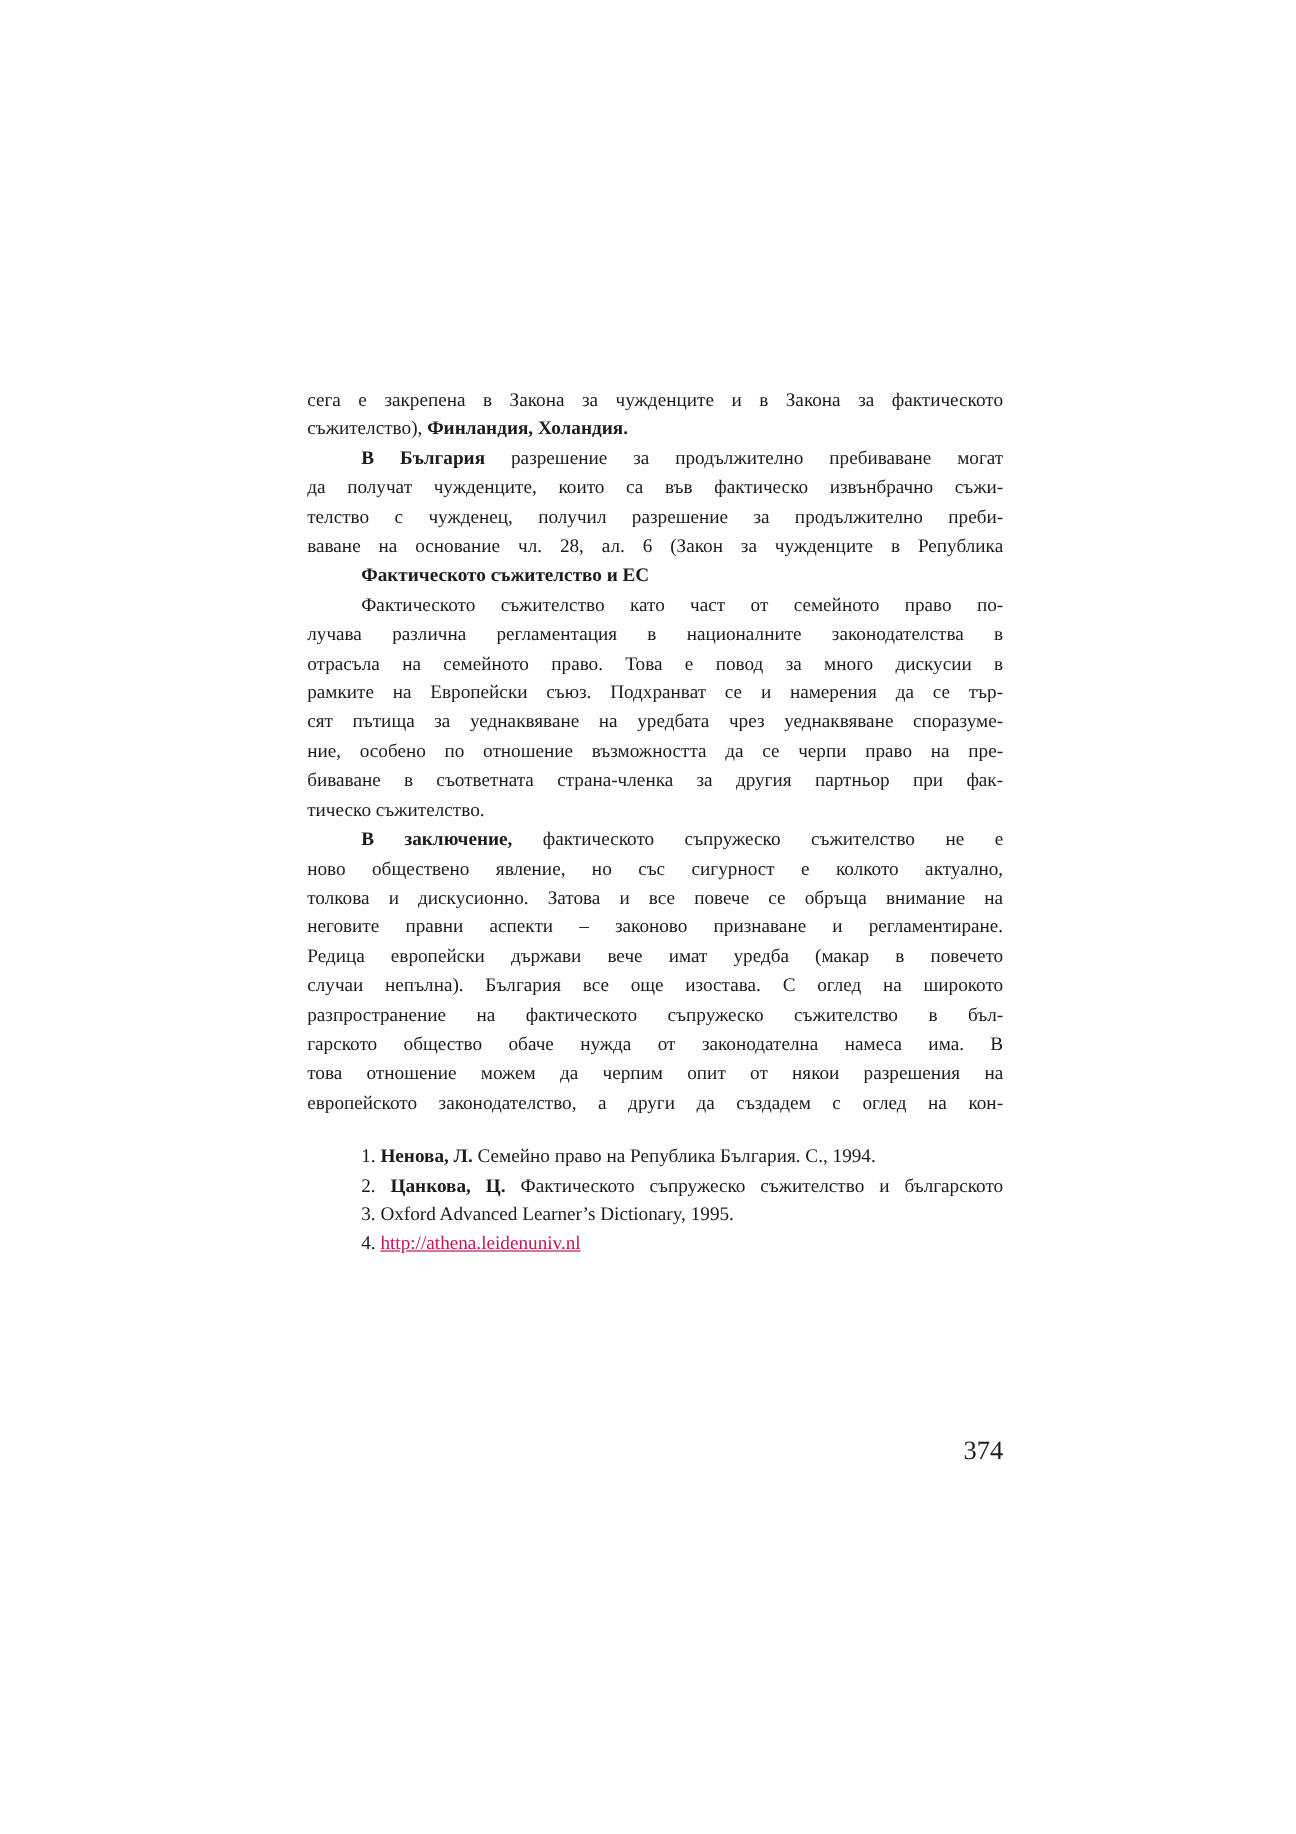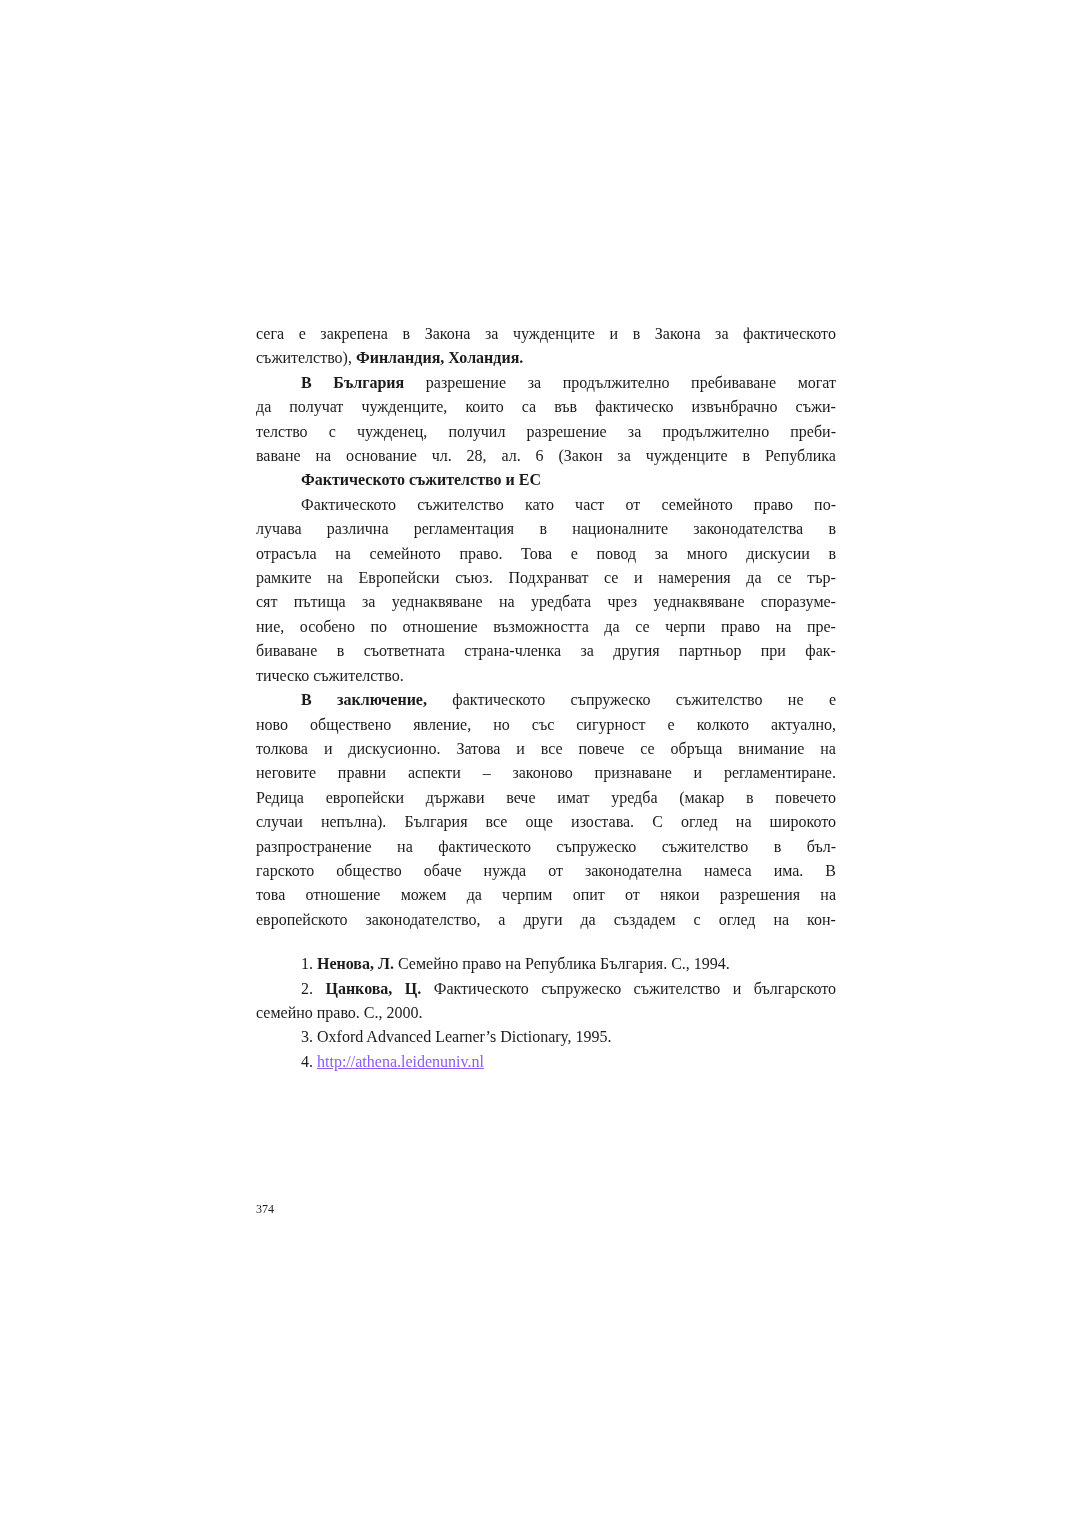--- a/index.html
+++ b/index.html
@@ -32,22 +32,22 @@
     white-space: nowrap;
   }
   .line.ind { padding-left: 45px; }
   .line b, .line .b { font-weight: bold; }
   a.ref-link { text-decoration: underline; }
   .page-number {
     position: absolute;
     left: 256px;
     top: 1197px;
     width: 580px;
-    text-align: left;
-    font-size: 12px;
+    text-align: right;
+    font-size: 22px;
     line-height: 24.4px;
   }
 </style>
 </head>
 <body>
 
 <div>
   <div id="text-column">
       <div class="block">
         <div class="line j">
@@ -315,19 +315,18 @@
         <div class="line j ind">
           <span>2.</span>
           <b>Цанкова,</b>
           <b>Ц.</b>
           <span>Фактическото</span>
           <span>съпружеско</span>
           <span>съжителство</span>
           <span>и</span>
           <span>българското</span>
         </div>
-        <div class="line"><span>семейно право. С., 2000.</span></div>
         <div class="line ind"><span>3. Oxford Advanced Learner’s Dictionary, 1995.</span></div>
-        <div class="line ind"><span>4. </span><a class="ref-link" href="#" style="color: #8b5cf6;">http://athena.leidenuniv.nl</a></div>
+        <div class="line ind"><span>4. </span><a class="ref-link" href="#" style="color: #be185d;">http://athena.leidenuniv.nl</a></div>
       </div>
     </div>
   <div class="page-number">374</div>
 </div>
 
 </body></html>

